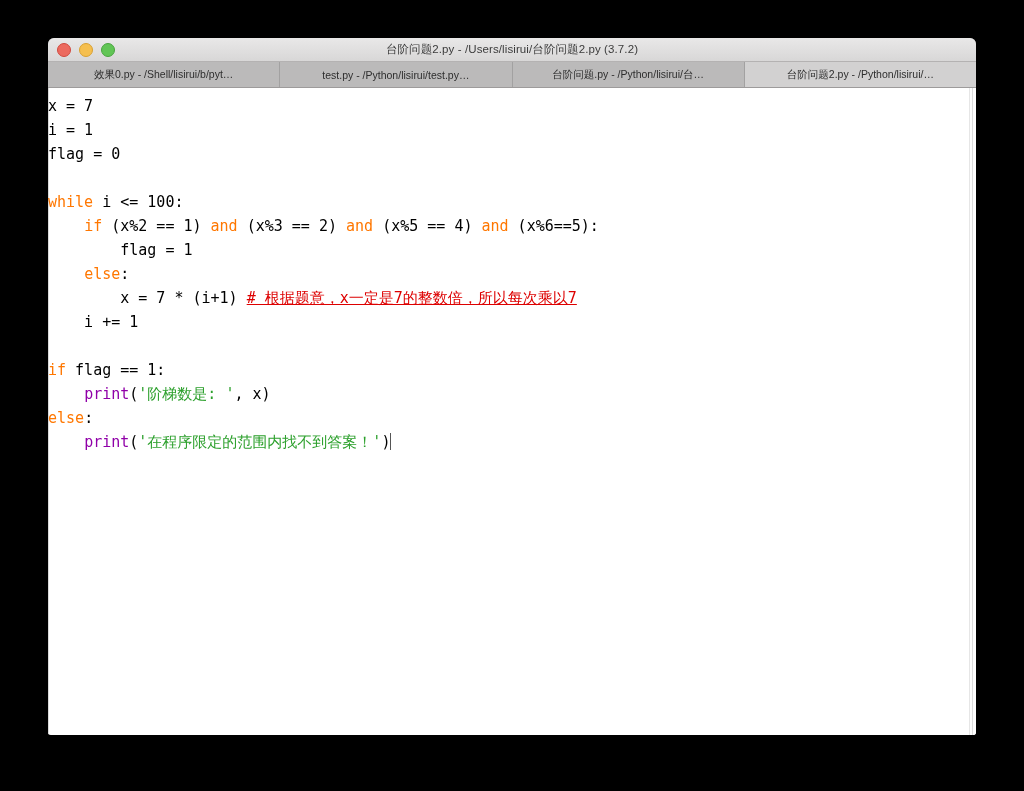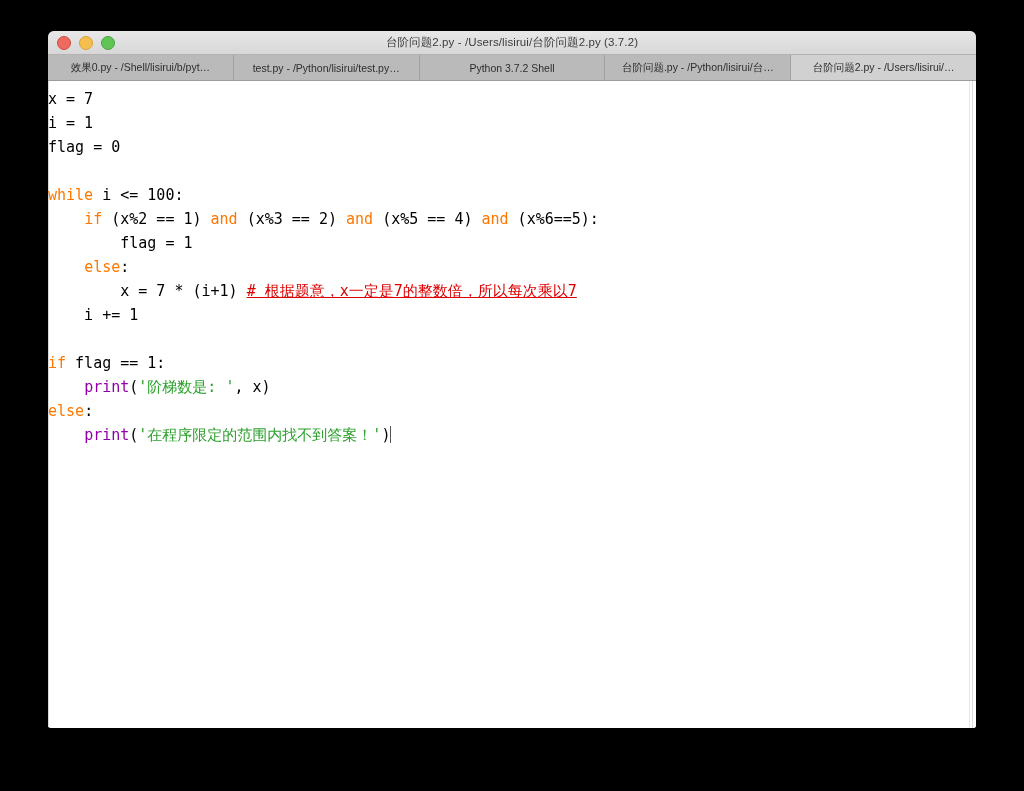--- a/index.html
+++ b/index.html
@@ -20,21 +20,21 @@
     left: 0; top: 0;
     width: 1024px;
     height: 791px;
     background: #000000;
   }
 
   
   #window {
     position: absolute;
     left: 48px;
-    top: 31px;
+    top: 38px;
     width: 928px;
     height: 697px;
     background: #737373;
     border-radius: 6px 6px 3px 3px;
     box-shadow: 0 2px 14px rgba(0,0,0,0.55);
     overflow: hidden;
     display: flex;
     flex-direction: column;
   }
 
@@ -193,27 +193,24 @@
     </div>
 
     <div class="tabbar">
       <div class="tab">
         <span>效果0.py - /Shell/lisirui/b/pyt…</span>
       </div>
       <div class="tab">
         <span>test.py - /Python/lisirui/test.py…</span>
       </div>
       <div class="tab">
-        <span>Python 3.7.2 Shell</span>
-      </div>
-      <div class="tab">
         <span>台阶问题.py - /Python/lisirui/台…</span>
       </div>
       <div class="tab active">
-        <span>台阶问题2.py - /Users/lisirui/…</span>
+        <span>台阶问题2.py - /Python/lisirui/…</span>
       </div>
     </div>
 
     <div class="editor-wrap">
       <div class="left-edge"></div>
       <div class="editor">
         <div class="code" id="code-root"><div class="line"><span class="plain">x = 7</span></div><div class="line"><span class="plain">i = 1</span></div><div class="line"><span class="plain">flag = 0</span></div><div class="line">&nbsp;</div><div class="line"><span class="kw">while</span><span class="plain"> i &lt;= 100:</span></div><div class="line"><span class="plain">    </span><span class="kw">if</span><span class="plain"> (x%2 == 1) </span><span class="kw">and</span><span class="plain"> (x%3 == 2) </span><span class="kw">and</span><span class="plain"> (x%5 == 4) </span><span class="kw">and</span><span class="plain"> (x%6==5):</span></div><div class="line"><span class="plain">        flag = 1</span></div><div class="line"><span class="plain">    </span><span class="kw">else</span><span class="plain">:</span></div><div class="line"><span class="plain">        x = 7 * (i+1) </span><span class="cmt"># 根据题意，x一定是7的整数倍，所以每次乘以7</span></div><div class="line"><span class="plain">    i += 1</span></div><div class="line">&nbsp;</div><div class="line"><span class="kw">if</span><span class="plain"> flag == 1:</span></div><div class="line"><span class="plain">    </span><span class="bi">print</span><span class="plain">(</span><span class="str">'阶梯数是: '</span><span class="plain">, x)</span></div><div class="line"><span class="kw">else</span><span class="plain">:</span></div><div class="line"><span class="plain">    </span><span class="bi">print</span><span class="plain">(</span><span class="str">'在程序限定的范围内找不到答案！'</span><span class="plain">)</span><span class="caret"></span></div></div>
       </div>
       <div class="right-gutter">
         <div class="scroll-edge"></div>

